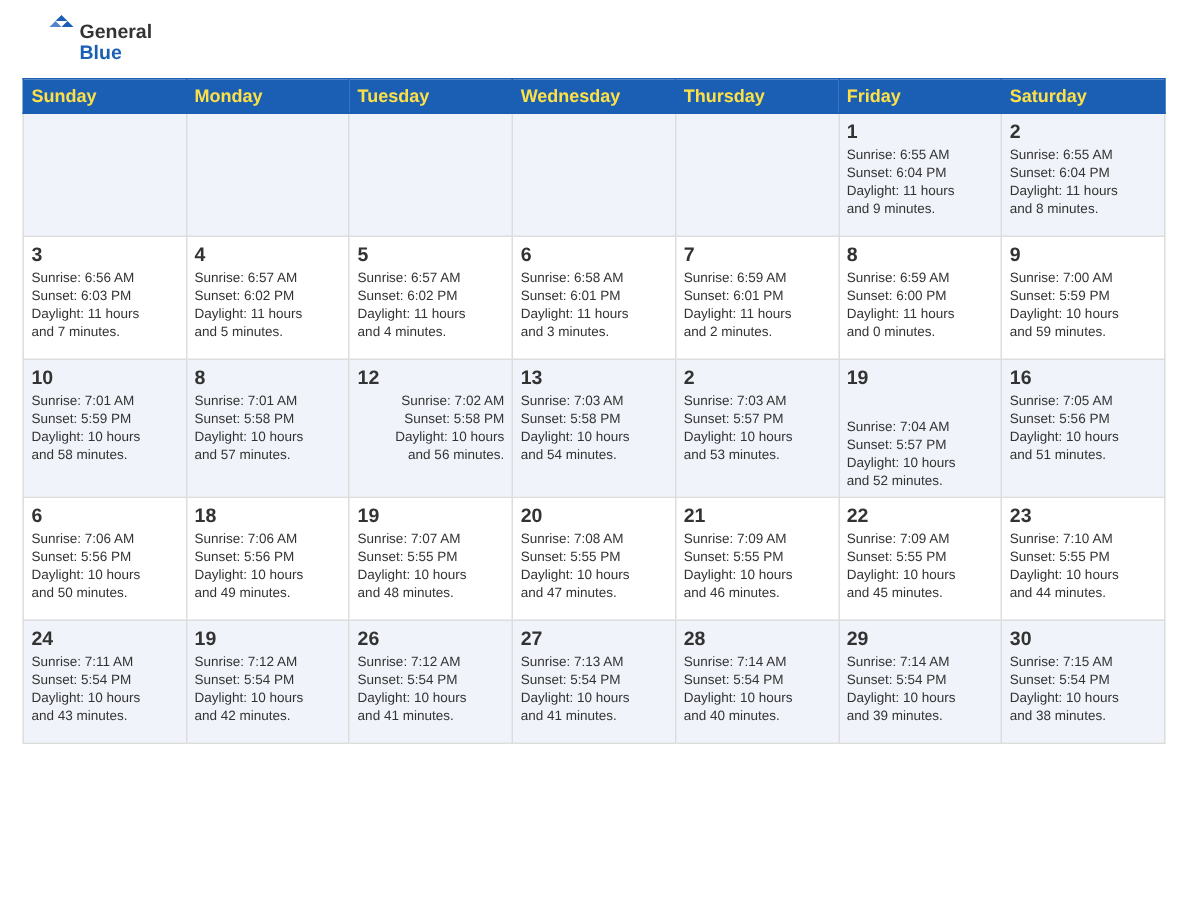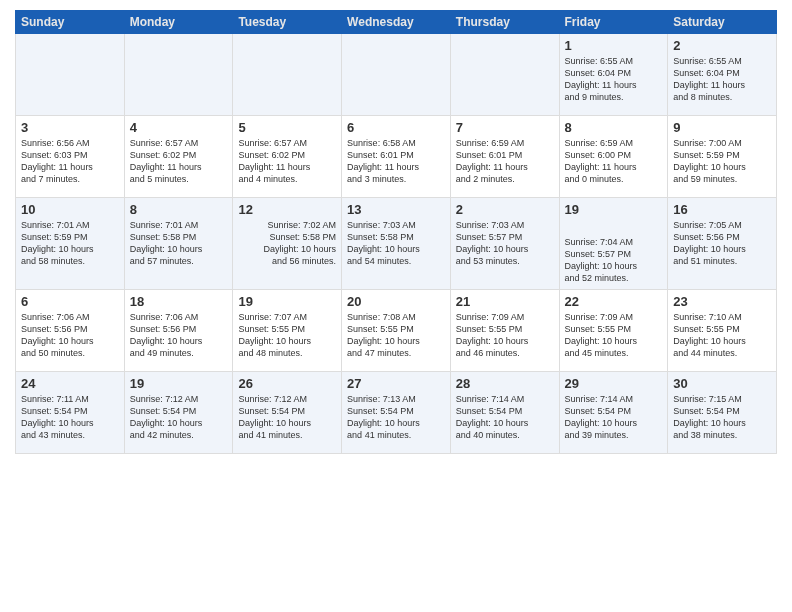--- a/index.html
+++ b/index.html
@@ -38,21 +38,21 @@
       font-size: 14px;
       color: #555;
     }
     .calendar-table {
       width: 100%;
       border-collapse: collapse;
       table-layout: fixed;
     }
     .calendar-table thead tr th {
       background-color: #1a5fb4;
-      color: #e5e5e5;
+      color: #fde047;
       font-size: 12px;
       font-weight: bold;
       padding: 4px 5px;
       text-align: left;
       border: 1px solid #1a5fb4;
     }
     .calendar-table tbody tr {
       border-bottom: 1px solid #ddd;
     }
     .calendar-table tbody tr:nth-child(odd) {
@@ -82,20 +82,39 @@
       color: #333;
     }
     .empty-cell {
       background-color: inherit;
     }
   </style>
 </head>
 <body>
 
 <div class="container">
+  <div class="header-area">
+    <div class="logo">
+    <div style="display:flex;align-items:center;gap:2px;">
+      <svg width="36" height="36" viewBox="0 0 36 36">
+        <polygon points="22,4 30,4 26,0" fill="#1a5fb4"></polygon>
+        <polygon points="26,8 34,8 30,4" fill="#1a5fb4"></polygon>
+        <polygon points="18,8 26,8 22,4" fill="#5585c8"></polygon>
+      </svg>
+      <div style="line-height:1.1;">
+        <div style="font-size:13px;font-weight:bold;color:#333;">General</div>
+        <div style="font-size:13px;font-weight:bold;color:#1a5fb4;">Blue</div>
+      </div>
+    </div>
+  </div>
+    <div class="title-area">
+      <div class="month-title"></div>
+      <div class="location"></div>
+    </div>
+  </div>
 
   <table class="calendar-table">
     <thead>
       <tr id="weekday-header">
       <th>Sunday</th>
           <th>Monday</th>
           <th>Tuesday</th>
           <th>Wednesday</th>
           <th>Thursday</th>
           <th>Friday</th>

